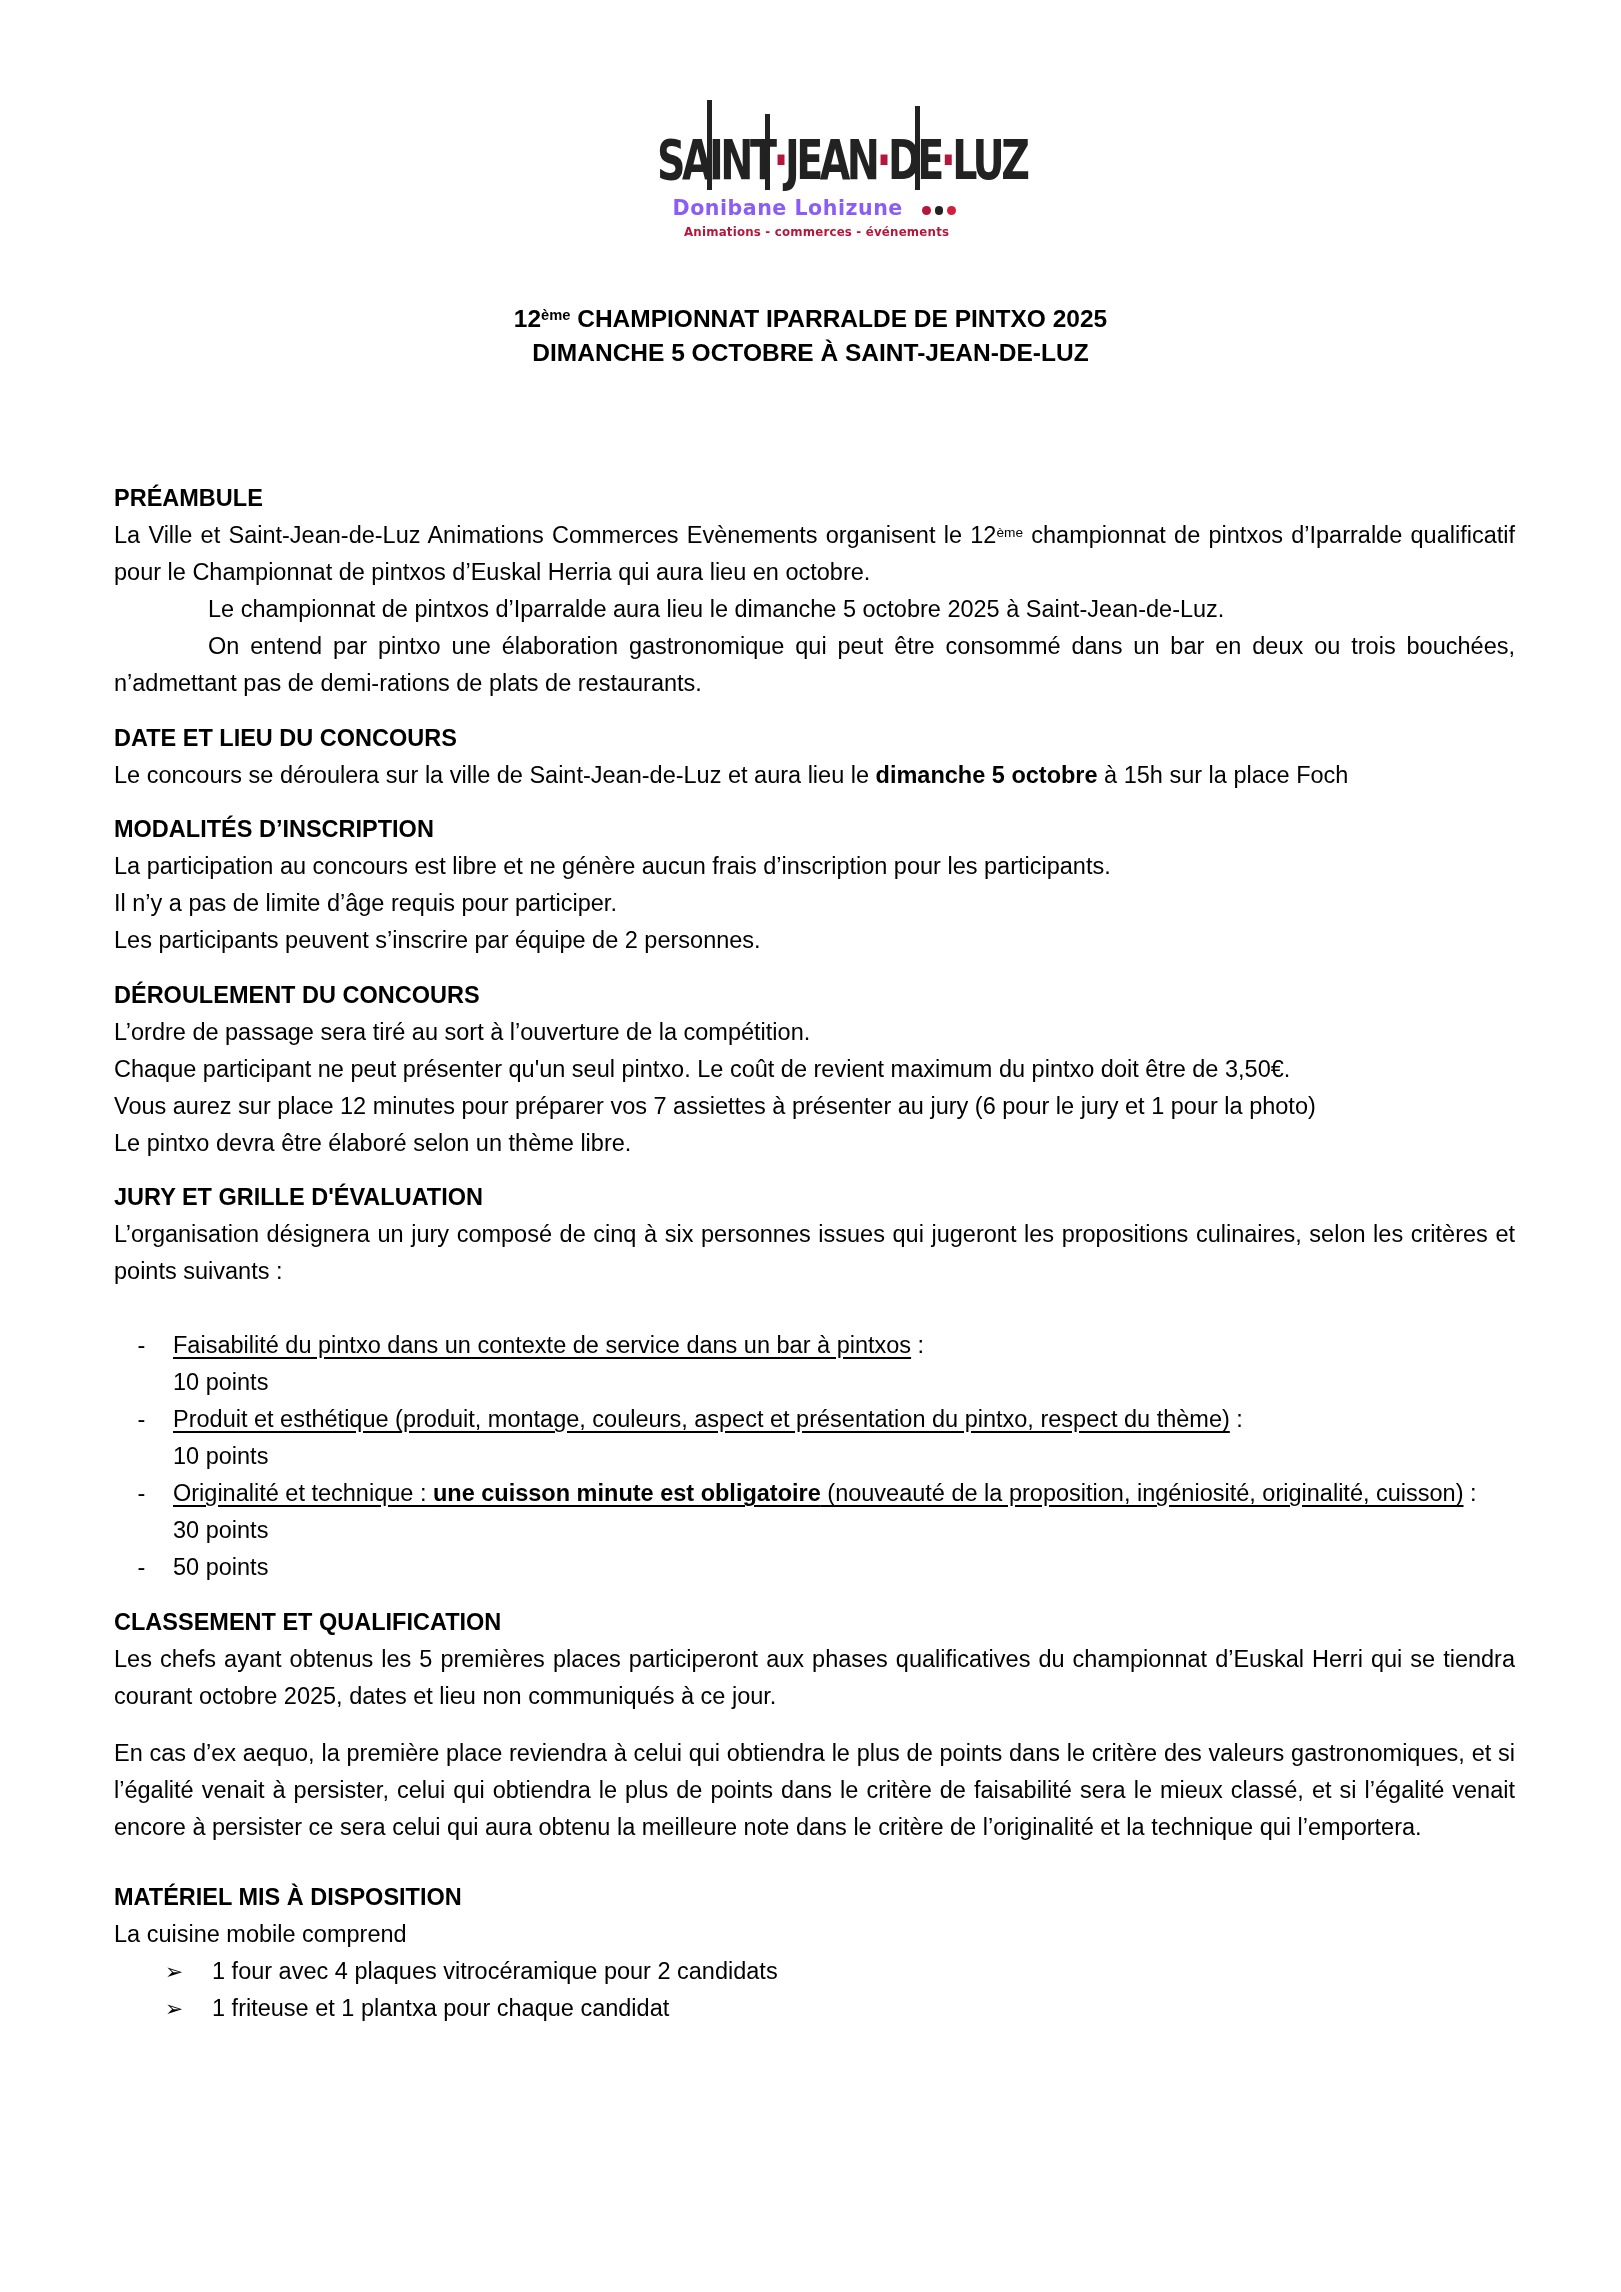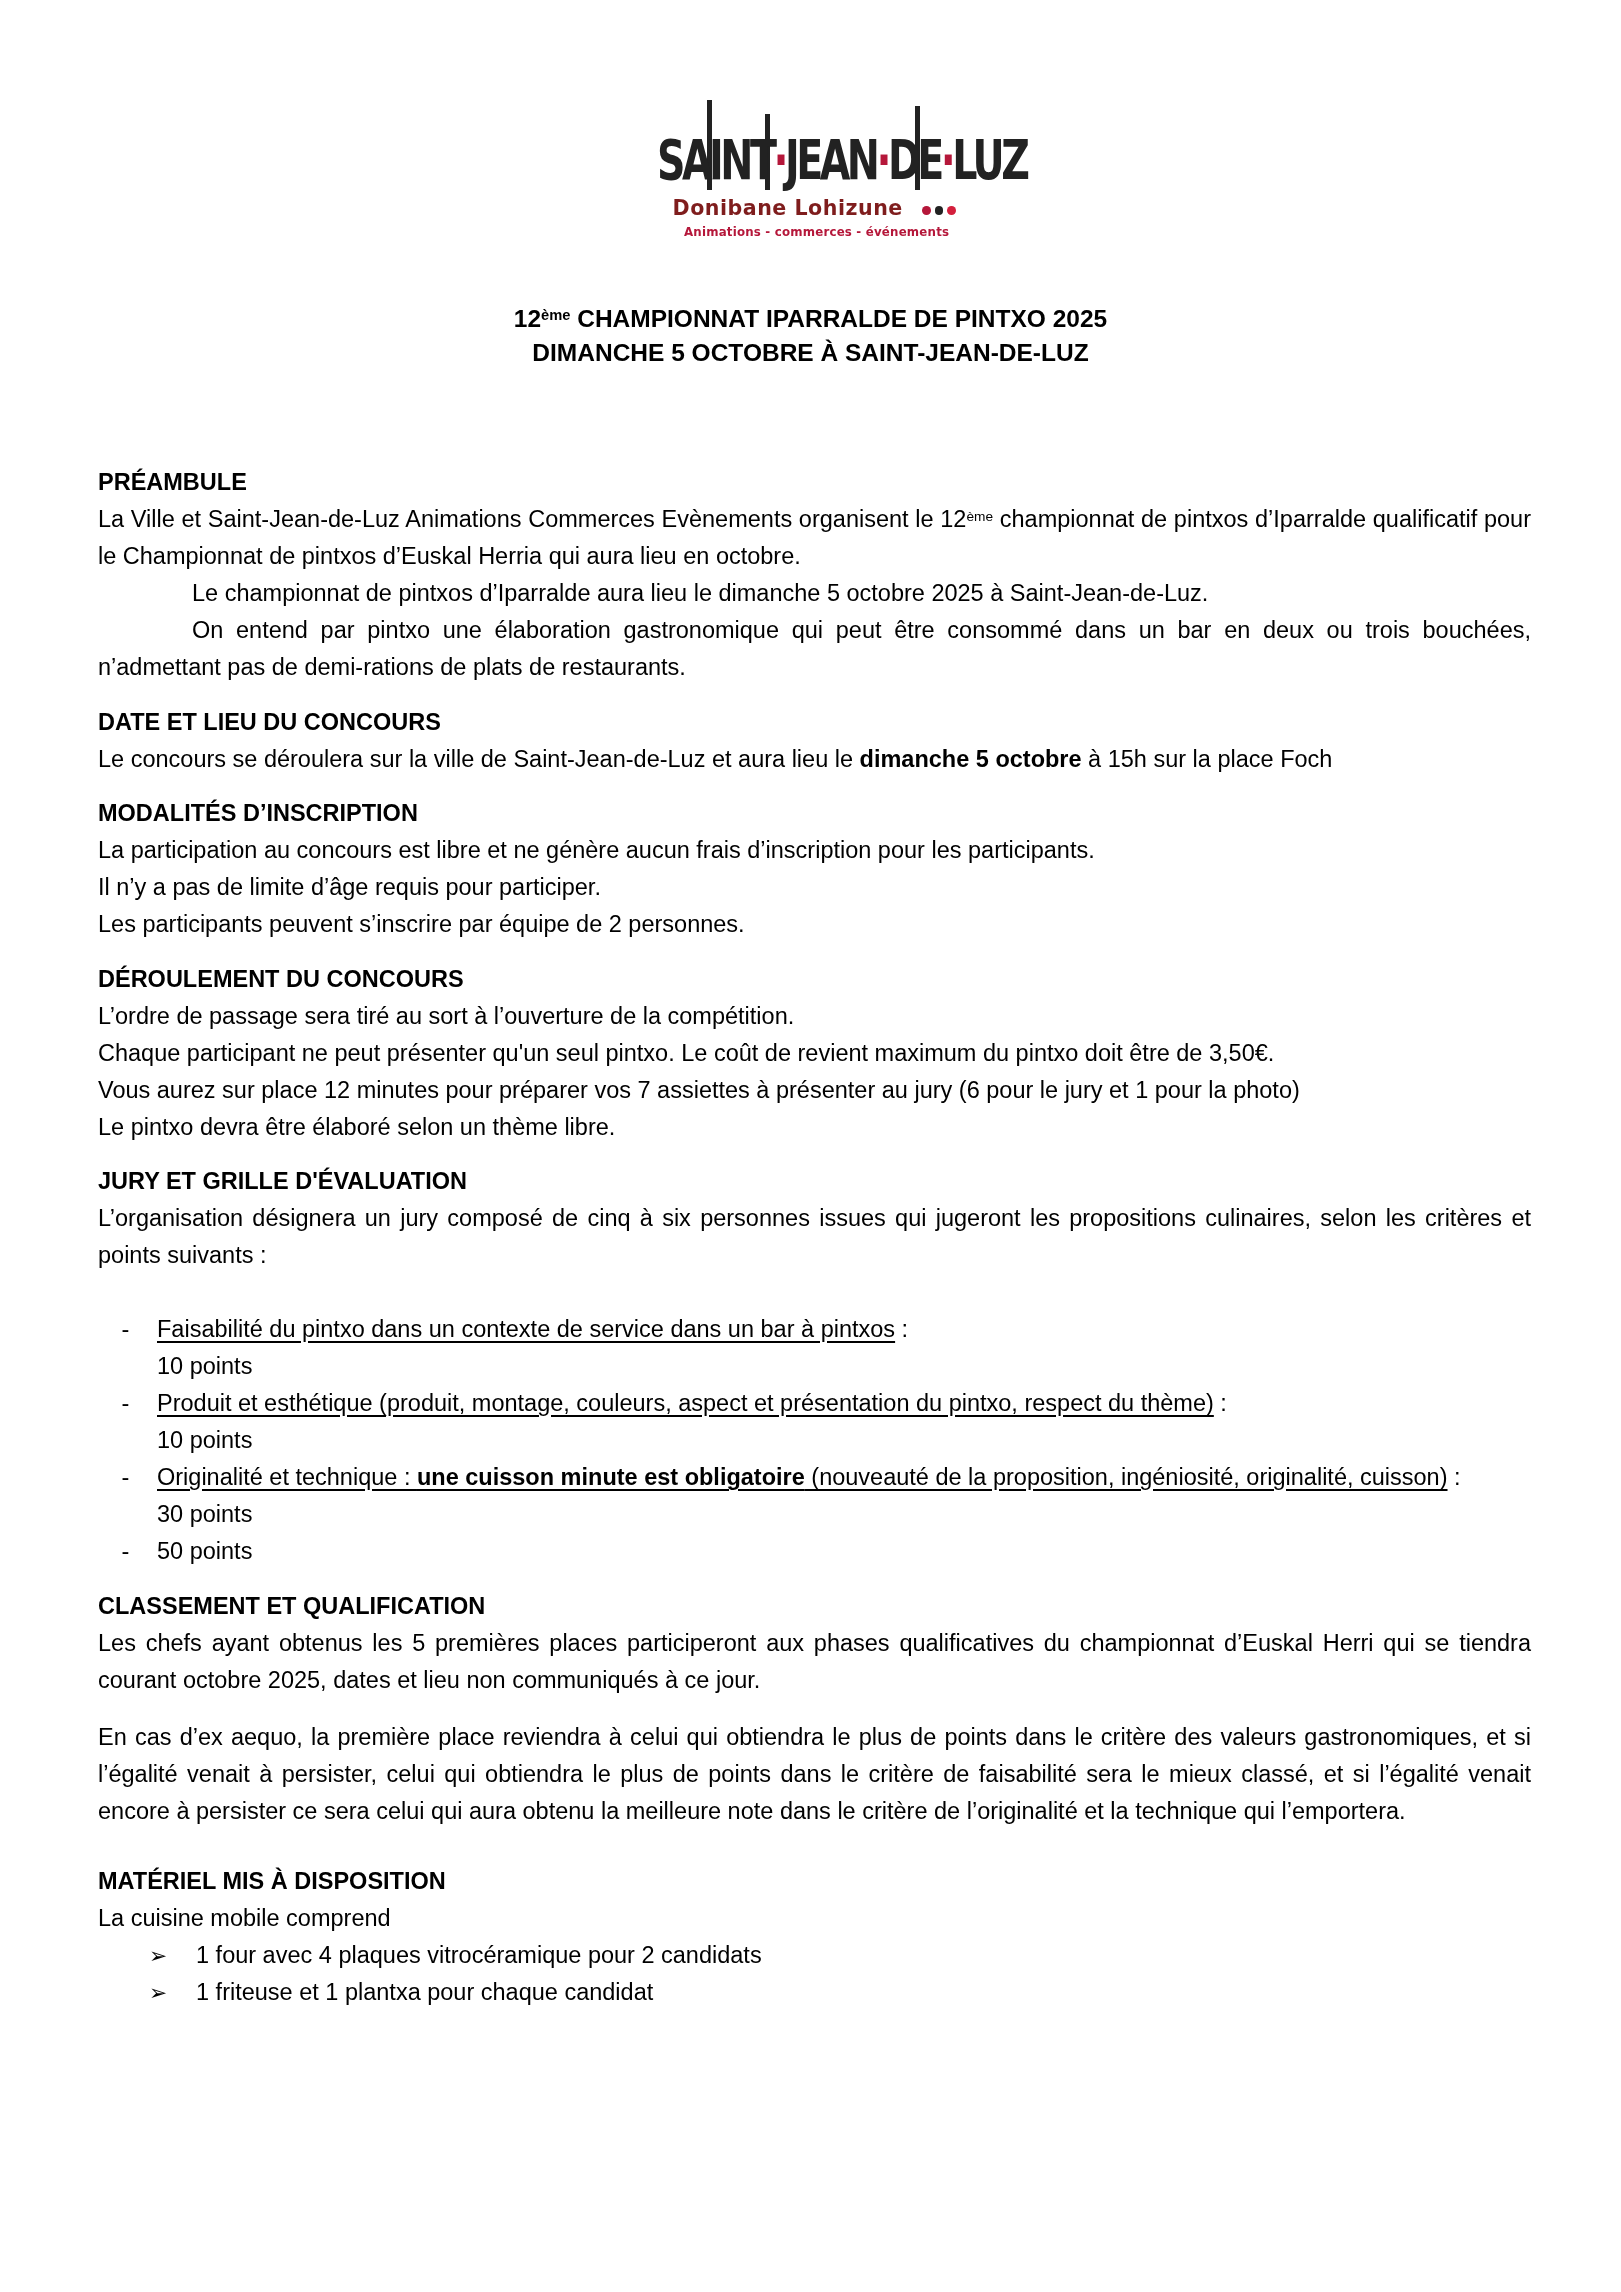--- a/index.html
+++ b/index.html
@@ -39,21 +39,21 @@
     .logo-tall {
       position: absolute;
       width: 4.9px; background: #222222;
     }
     .logo-sub {
       position: absolute;
       left: 17.6px; top: 100px;
       font-family: "DejaVu Sans", sans-serif;
       font-weight: bold;
       font-size: 20.6px;
-      color: #7f1d1d;
+      color: #8b5cf6;
       letter-spacing: 0.5px;
       white-space: nowrap;
     }
     .logo-dots {
       position: absolute;
       left: 267px; top: 110px;
       display: flex; gap: 3.9px;
     }
     .logo-dots span {
       width: 8.8px; height: 8.8px; border-radius: 50%;
@@ -83,21 +83,21 @@
     .title sup { font-size: 14.7px; vertical-align: top; position: relative; top: -3.9px; }
 
     
     .content {
       position: absolute;
       left: 98px; top: 464px;
       width: 1433px;
       font-size: 23.5px;
       line-height: 37px;
     }
-    .section { margin: 0; }
+    .section { margin: 16px; }
     .section + .section { margin-top: 17.6px; }
     h2 {
       font-size: 23.5px;
       font-weight: bold;
       margin: 0;
       line-height: 37px;
     }
     p { margin: 0; }
     .justify { text-align: justify; text-align-last: left; }
     .indent { text-indent: 94px; }

